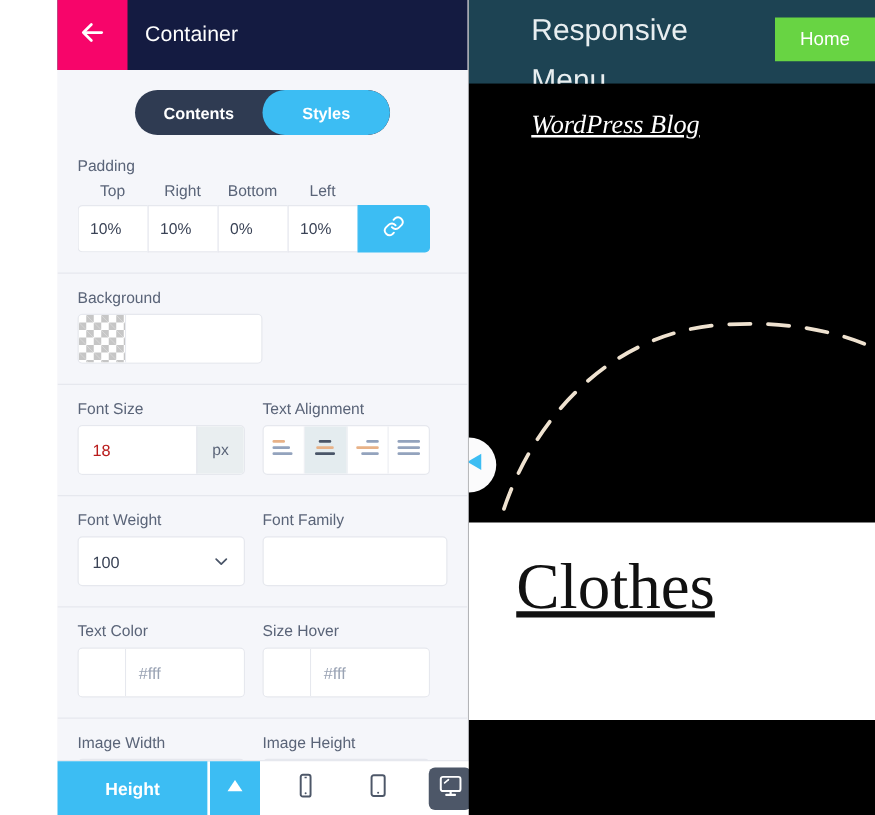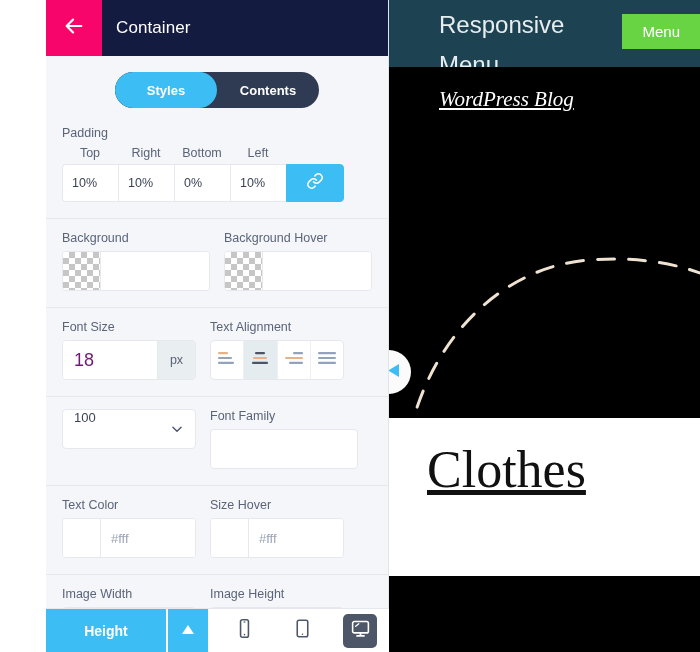--- a/index.html
+++ b/index.html
@@ -102,21 +102,21 @@
     flex: 1; display: flex; align-items: center; padding-left: 10px;
     font-size: 13px; color: #9aa3b4; background: #fff;
   }
 
   .unit-field {
     display: flex; height: 40px; border: 1px solid #e6e8ee; border-radius: 4px;
     overflow: hidden; background: #fff;
   }
   .unit-input {
     flex: 1; display: flex; align-items: center; padding-left: 11px;
-    font-size: 18px; color: #701a75; background: #fff;
+    font-size: 13px; color: #b91c1c; background: #fff;
   }
   .unit-suffix {
     width: 38px; display: flex; align-items: center; justify-content: center;
     background: #e9eef0; color: #5a6478; font-size: 12.5px;
     border-left: 1px solid #e6e8ee;
   }
 
   .align-group {
     display: flex; height: 40px; border: 1px solid #e6e8ee; border-radius: 4px;
     overflow: hidden; background: #fff; width: 134px;
@@ -125,21 +125,21 @@
     flex: 1; display: flex; align-items: center; justify-content: center;
     cursor: pointer; border-right: 1px solid #eef0f4;
   }
   .align-btn:last-child { border-right: none; }
   .align-btn.active { background: #e4ecef; }
   .align-btn svg { width: 20px; height: 16px; }
 
   .select-field {
     position: relative; height: 40px; background: #fff;
     border: 1px solid #e6e8ee; border-radius: 4px;
-    display: flex; padding-left: 11px;
+    display: flex; align-items: center; padding-left: 11px;
     font-size: 13px; color: #3a4356; cursor: pointer;
   }
   .select-field .chev {
     position: absolute; right: 11px; top: 50%; transform: translateY(-50%);
     width: 14px; height: 14px;
   }
   .text-field {
     height: 40px; background: #fff; border: 1px solid #e6e8ee; border-radius: 4px;
     display: flex; align-items: center; padding-left: 11px;
     font-size: 13px; color: #3a4356;
@@ -219,22 +219,22 @@
             <line x1="20" y1="12" x2="5" y2="12"></line>
               <polyline points="11 5 4 12 11 19"></polyline>
           </svg>
         </span>
       </div>
       <div class="panel-title">Container</div>
     </div>
 
     <div class="tabs-wrap">
       <div class="tabs">
+        <div class="tab">Contents</div>
         <div class="tab active">Styles</div>
-        <div class="tab">Contents</div>
       </div>
     </div>
 
     <div class="scroll-area">
 
       <div class="section first">
         <div class="sec-label">Padding</div>
         <div class="pad-heads">
           <span>Top</span>
           <span>Right</span>
@@ -254,27 +254,20 @@
               </svg>
             </span>
           </div>
         </div>
       </div>
 
       <div class="section">
         <div class="grid2">
           <div class="col wide">
             <div class="sec-label">Background</div>
-            <div class="color-field">
-              <div class="swatch-checker"></div>
-              <div class="color-text"></div>
-            </div>
-          </div>
-          <div class="col wide">
-            <div class="sec-label">Background Hover</div>
             <div class="color-field">
               <div class="swatch-checker"></div>
               <div class="color-text"></div>
             </div>
           </div>
         </div>
       </div>
 
       <div class="section">
         <div class="grid2">
@@ -325,20 +318,21 @@
                 </span>
               </div>
             </div>
           </div>
         </div>
       </div>
 
       <div class="section">
         <div class="grid2">
           <div class="col">
+            <div class="sec-label">Font Weight</div>
             <div class="select-field">
               <span>100</span>
               <span class="chev">
                 <svg viewBox="0 0 24 24" fill="none" stroke="#4a5568" stroke-width="2.4" stroke-linecap="round" stroke-linejoin="round">
                   <polyline points="5 9 12 16 19 9"></polyline>
                 </svg>
               </span>
             </div>
           </div>
           <div class="col wide">
@@ -425,21 +419,21 @@
             </svg>
           </span>
         </div>
       </div>
     </div>
   </div>
 
   <div class="preview">
     <div class="site-header">
       <div class="site-title">Responsive Menu</div>
-      <div class="home-btn">Menu</div>
+      <div class="home-btn">Home</div>
     </div>
 
     <div class="black-body">
       <div class="blog-link">WordPress Blog</div>
       <svg class="arc" viewBox="0 0 350 220">
         <path d="M 20 215 C 40 120, 110 45, 200 38 C 280 32, 330 55, 355 75" fill="none" stroke="#efe2d0" stroke-width="3" stroke-dasharray="17 14" stroke-linecap="round"></path>
       </svg>
       <div class="collapse-handle">
         <span>
           <svg viewBox="0 0 13 15">

